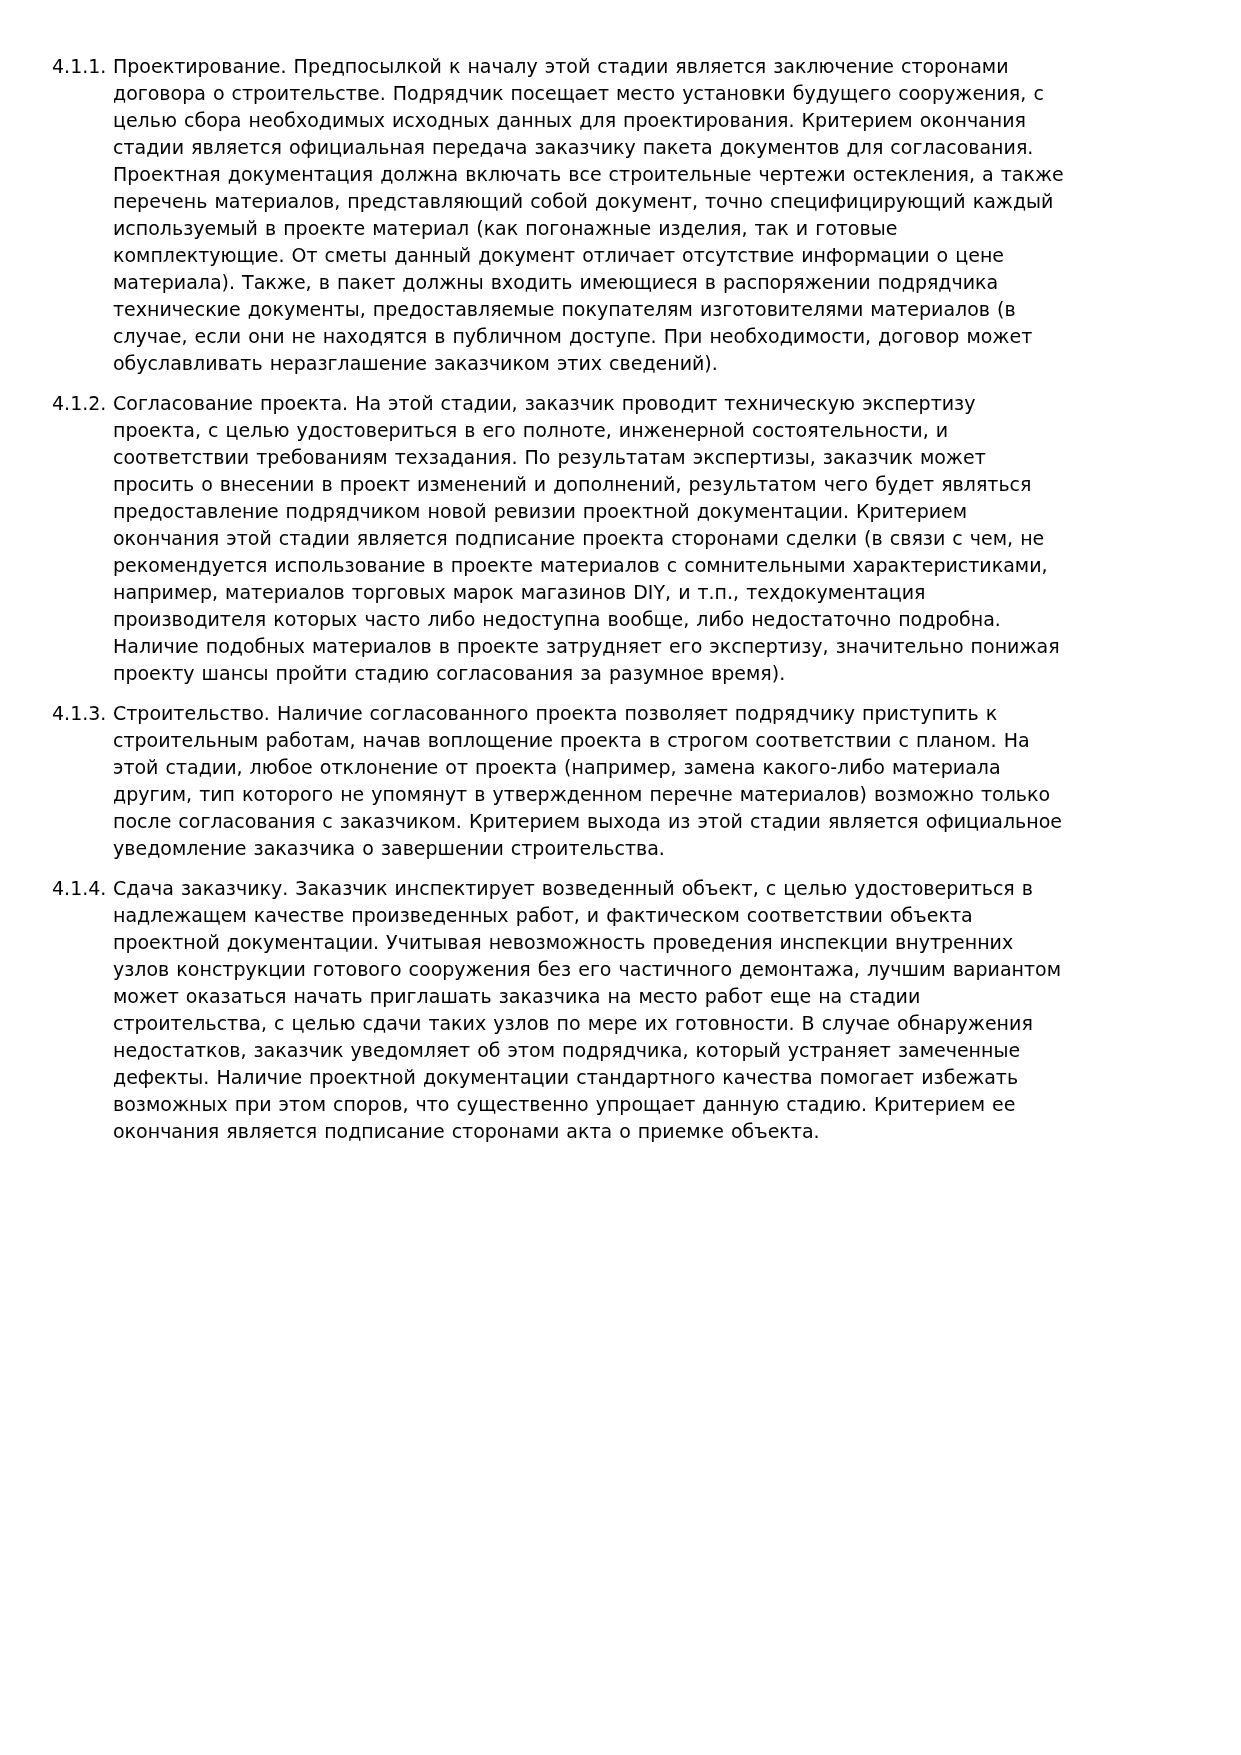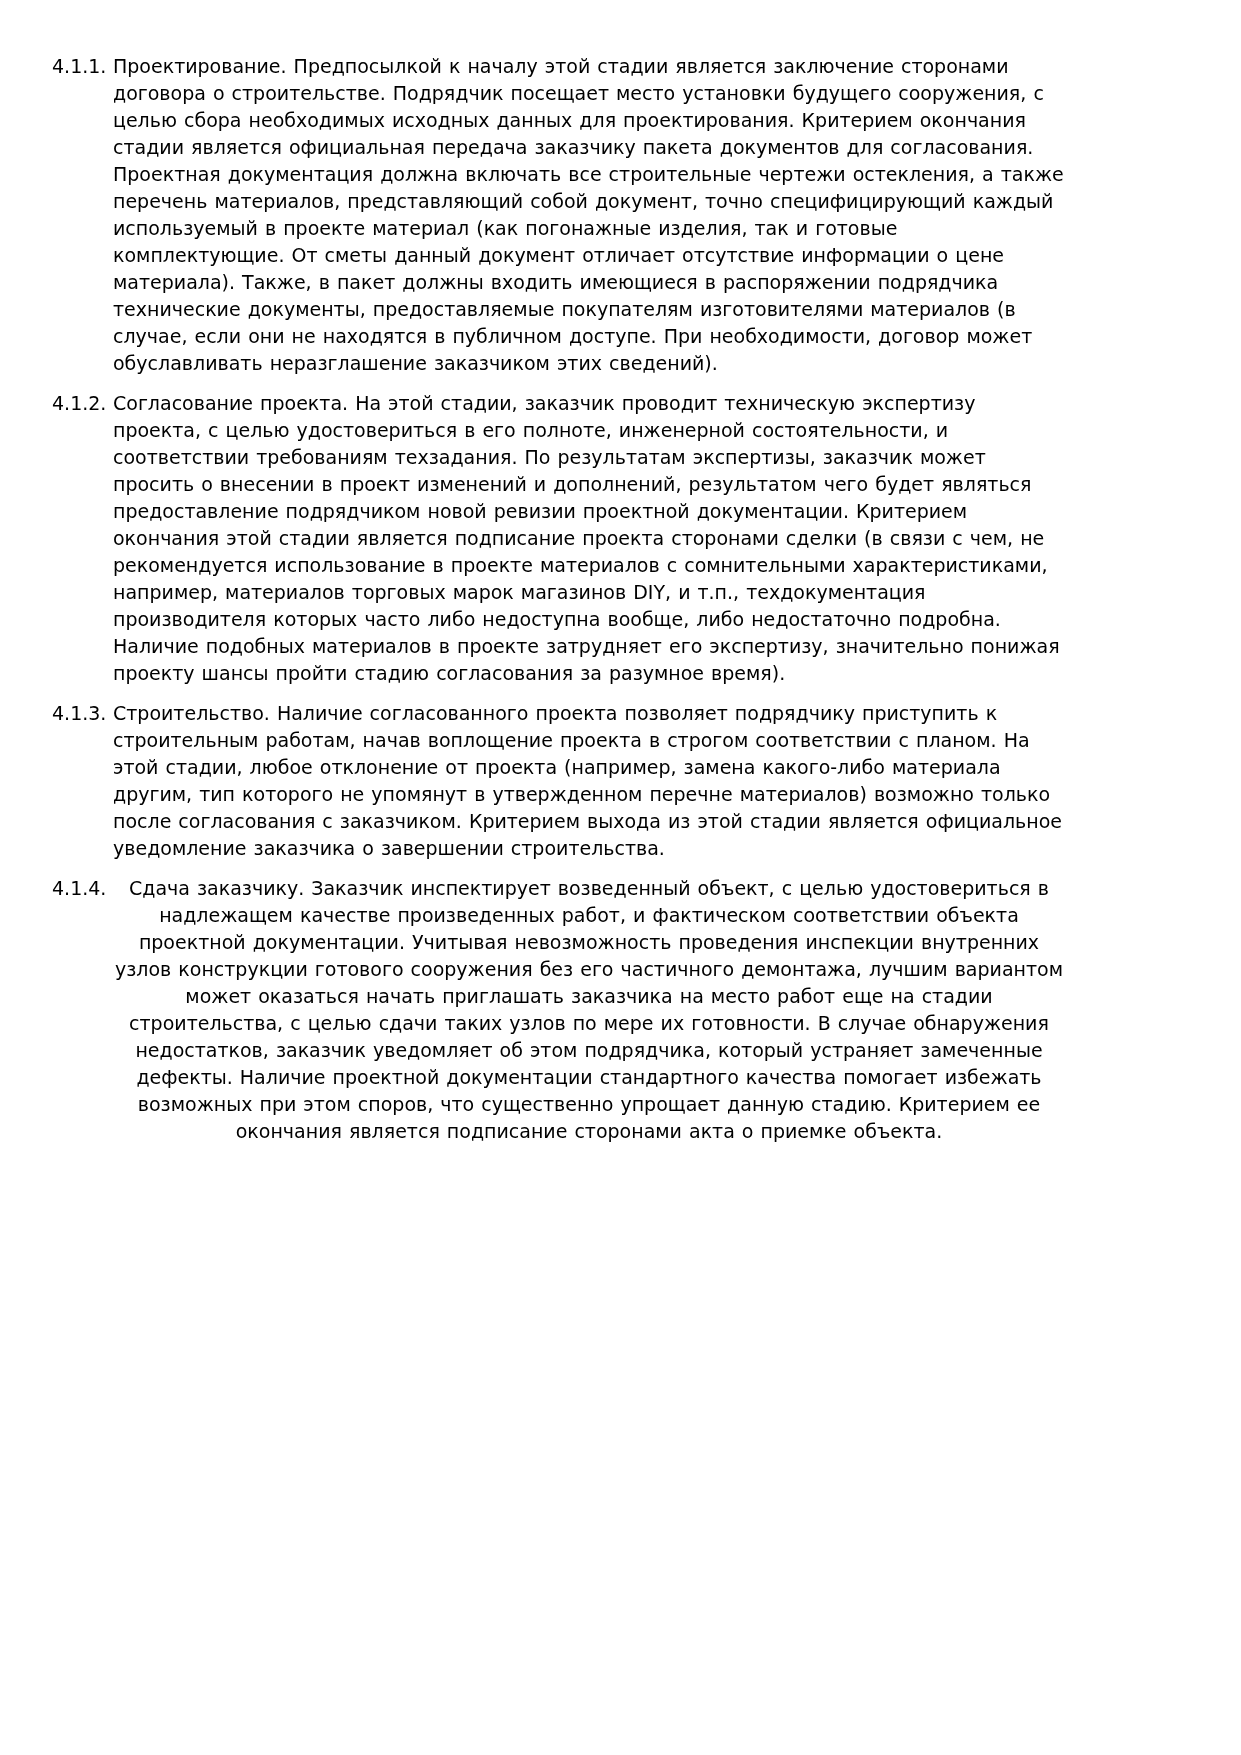--- a/index.html
+++ b/index.html
@@ -26,21 +26,20 @@
     padding-left: 61px;           
     margin: 0 0 13px 0;
     font-size: 19px;
     line-height: 27px;
     text-align: left;
     max-width: 952px;             
     word-spacing: 1px;
   }
   .para:last-child {
     margin-bottom: 0;
-    text-align: center;
   }
   .para .num {
     position: absolute;
     left: 0;
     top: 0;
     white-space: nowrap;
   }
 </style>
 </head>
 <body>

